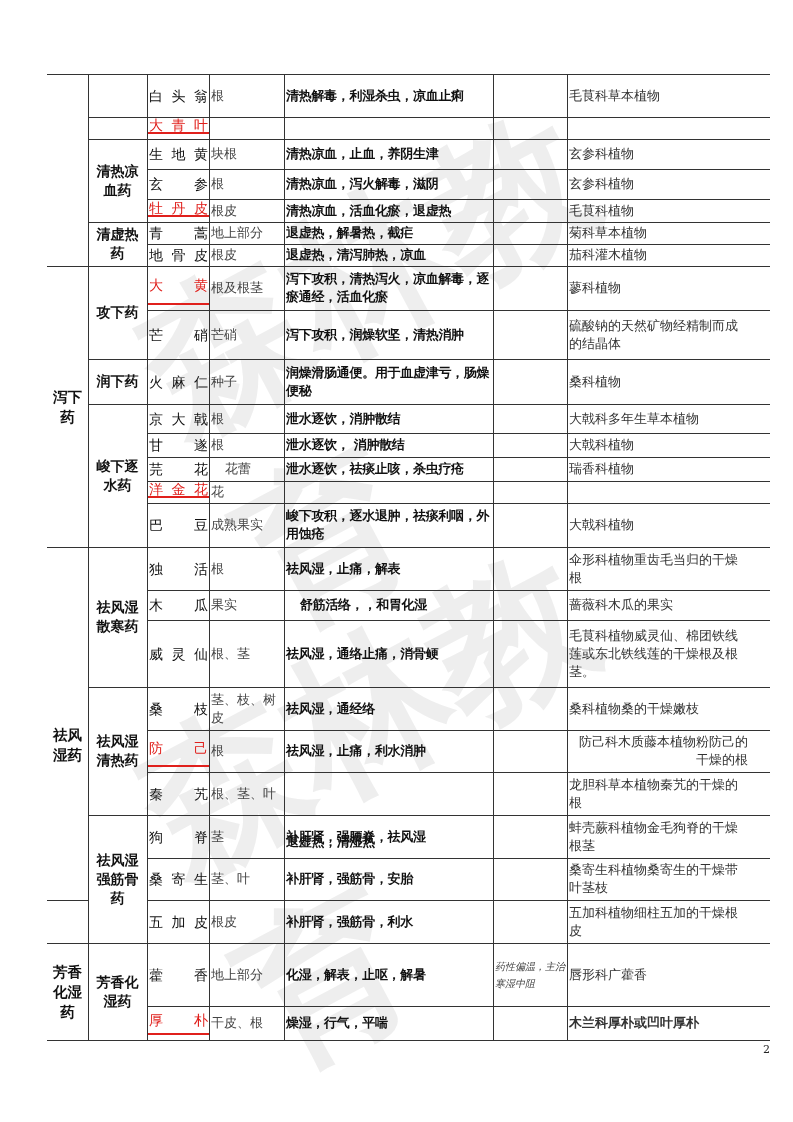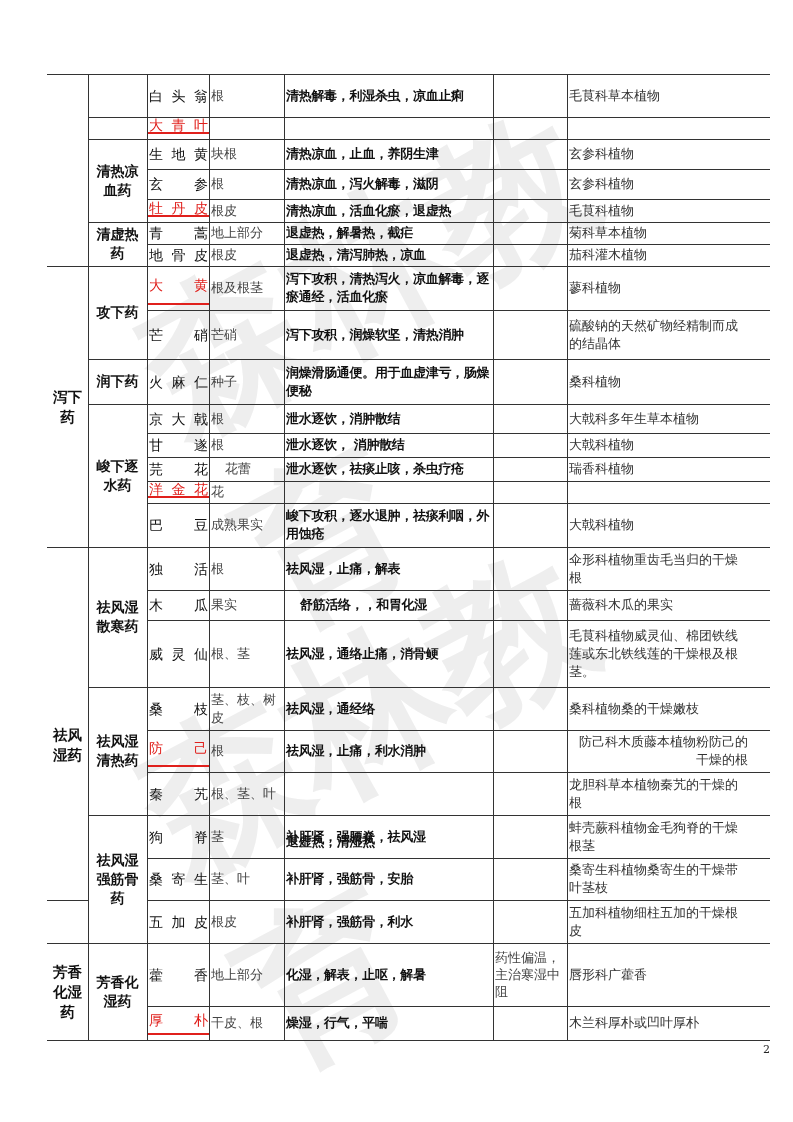--- a/index.html
+++ b/index.html
@@ -12,21 +12,21 @@
           font-size:13.5px; line-height:18px; padding:0 1px; overflow:hidden; }
   .center { justify-content:center; text-align:center; }
   .cat1 { font-size:14.5px; font-weight:bold; font-family:"DejaVu Sans","Liberation Sans",sans-serif; line-height:20px; }
   .cat2 { font-size:14px; font-weight:bold; font-family:"DejaVu Sans","Liberation Sans",sans-serif; line-height:19px; }
   .name { justify-content:space-between; font-size:14px; letter-spacing:0; }
   .name span.ch { display:inline-block; }
   .name.red { color:#e0201c; border-bottom:2px solid #e0201c; }
   .part { color:#444; font-size:13px; }
   .eff { font-weight:bold; font-size:13px; font-family:"DejaVu Sans","Liberation Sans",sans-serif; letter-spacing:-0.3px; }
   .fam { color:#333; font-size:13px; }
-  .note { color:#444; font-size:13px; line-height:17px; }
+  .note { color:#444; font-size:10px; line-height:17px;font-style:italic; }
   .pagenum { position:absolute; left:763px; top:1043px; font-size:11px; color:#222; }
   .wm { position:absolute; color:rgba(150,150,150,0.16); font-size:160px; font-weight:bold;
         font-family:"DejaVu Serif",serif; transform:rotate(-28deg); pointer-events:none; }
 </style>
 </head>
 <body>
 
 <div class="page">
 
   <div class="wm" style="left:170px;top:120px;">森林教育</div>
@@ -320,17 +320,17 @@
       <div class="cell eff" style="left:285px;top:943px;width:207px;height:63px;">化湿，解表，止呕，解暑</div>
       <div class="cell note" style="left:494px;top:943px;width:72px;height:63px;">药性偏温，主治寒湿中阻</div>
       <div class="cell fam" style="left:568px;top:943px;width:181px;height:63px;">唇形科广藿香</div>
       <div class="cell name red" style="left: 148px; top: 1007px; width: 61px; height: 28px;">
         <span class="ch">厚</span>
         <span class="ch">朴</span>
       </div>
       <div class="cell part" style="left:210px;top:1006px;width:74px;height:34px;">干皮、根</div>
       <div class="cell eff" style="left:285px;top:1006px;width:207px;height:34px;">燥湿，行气，平喘</div>
       <div class="cell note" style="left:494px;top:1006px;width:72px;height:34px;"></div>
-      <div class="cell fam" style="left:568px;top:1006px;width:181px;height:34px;">木兰科厚朴或凹叶厚朴</div>
+      <div class="cell fam" style="left:568px;top:1006px;width:181px;height:34px;font-weight:bold;">木兰科厚朴或凹叶厚朴</div>
     </div>
 
   <div class="pagenum">2</div>
 </div>
 
 </body></html>

